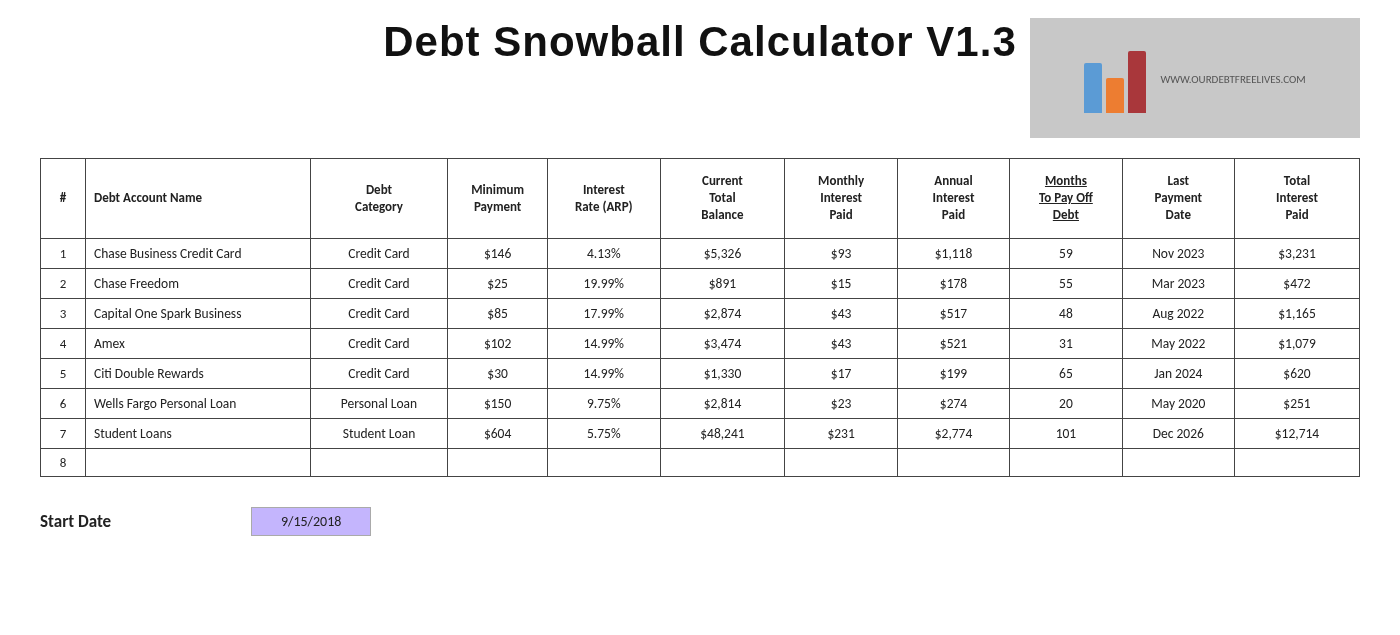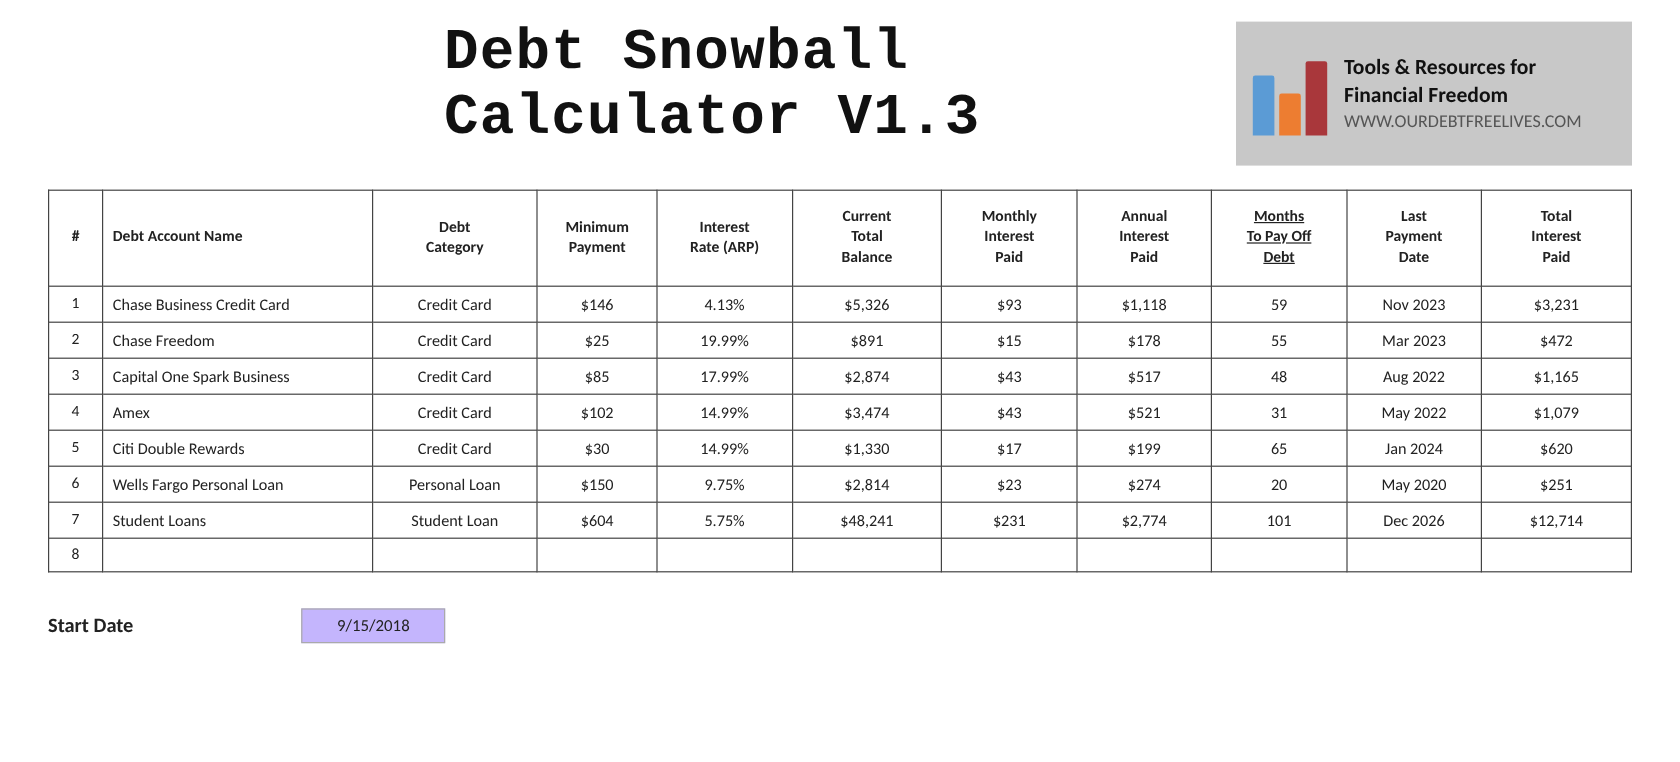--- a/index.html
+++ b/index.html
@@ -28,23 +28,23 @@
     }
 
     .title-area {
       flex: 1;
       display: flex;
       align-items: center;
       justify-content: center;
     }
 
     .page-title {
-      font-size: 48px;
+      font-size: 42px;
       font-weight: 700;
-      font-family: Liberation Mono, monospace;
+      font-family: Liberation Sans, sans-serif;
       letter-spacing: 1px;
       color: #111;
     }
 
     
     .logo-box {
       width: 330px;
       height: 120px;
       background: #c8c8c8;
       display: flex;
@@ -73,21 +73,21 @@
     }
 
     .logo-main-text {
       font-size: 18px;
       font-weight: 700;
       color: #111;
       line-height: 1.3;
     }
 
     .logo-sub-text {
-      font-size: 15px;
+      font-size: 11px;
       color: #555;
       margin-top: 2px;
     }
 
     
     .table-section {
       padding: 10px 40px 0 40px;
     }
 
     table {
@@ -168,21 +168,20 @@
     <div class="title-area">
       <h1 class="page-title">Debt Snowball Calculator V1.3</h1>
     </div>
     <div class="logo-box">
       <div class="logo-chart">
         <div class="logo-bar" style="height:50px; background:#5b9bd5;"></div>
         <div class="logo-bar" style="height:35px; background:#ed7d31;"></div>
         <div class="logo-bar" style="height:62px; background:#a9373b;"></div>
       </div>
       <div class="logo-text-area">
-        <span class="logo-main-text">Tools &amp; Resources for Financial Freedom</span>
         <span class="logo-sub-text">WWW.OURDEBTFREELIVES.COM</span>
       </div>
     </div>
   </div>
 
   <div class="table-section">
     <table>
       <thead>
         <tr>
           <th class="col-num">#</th>

